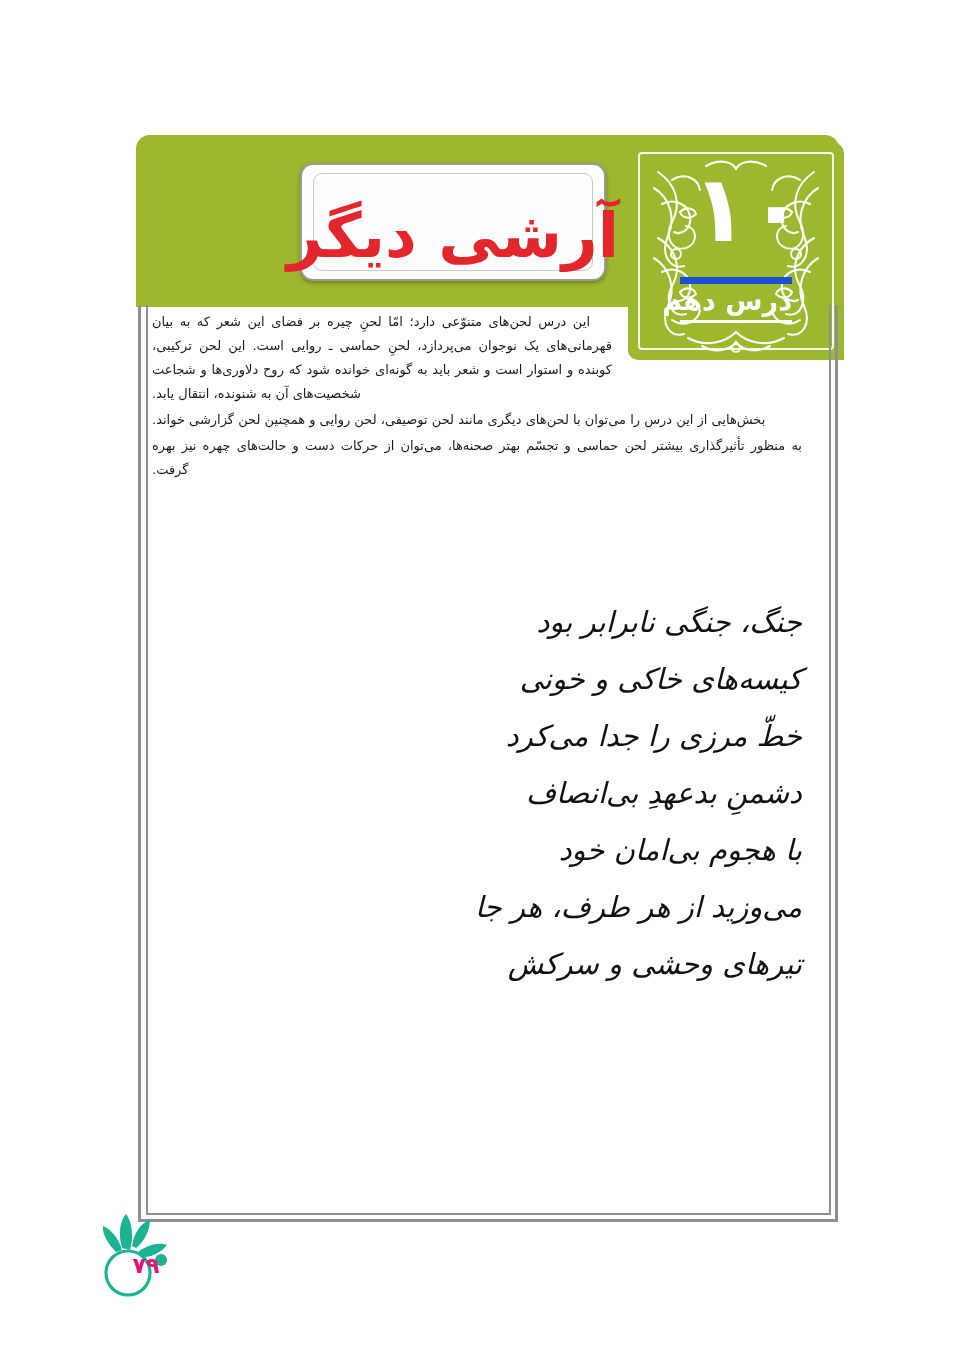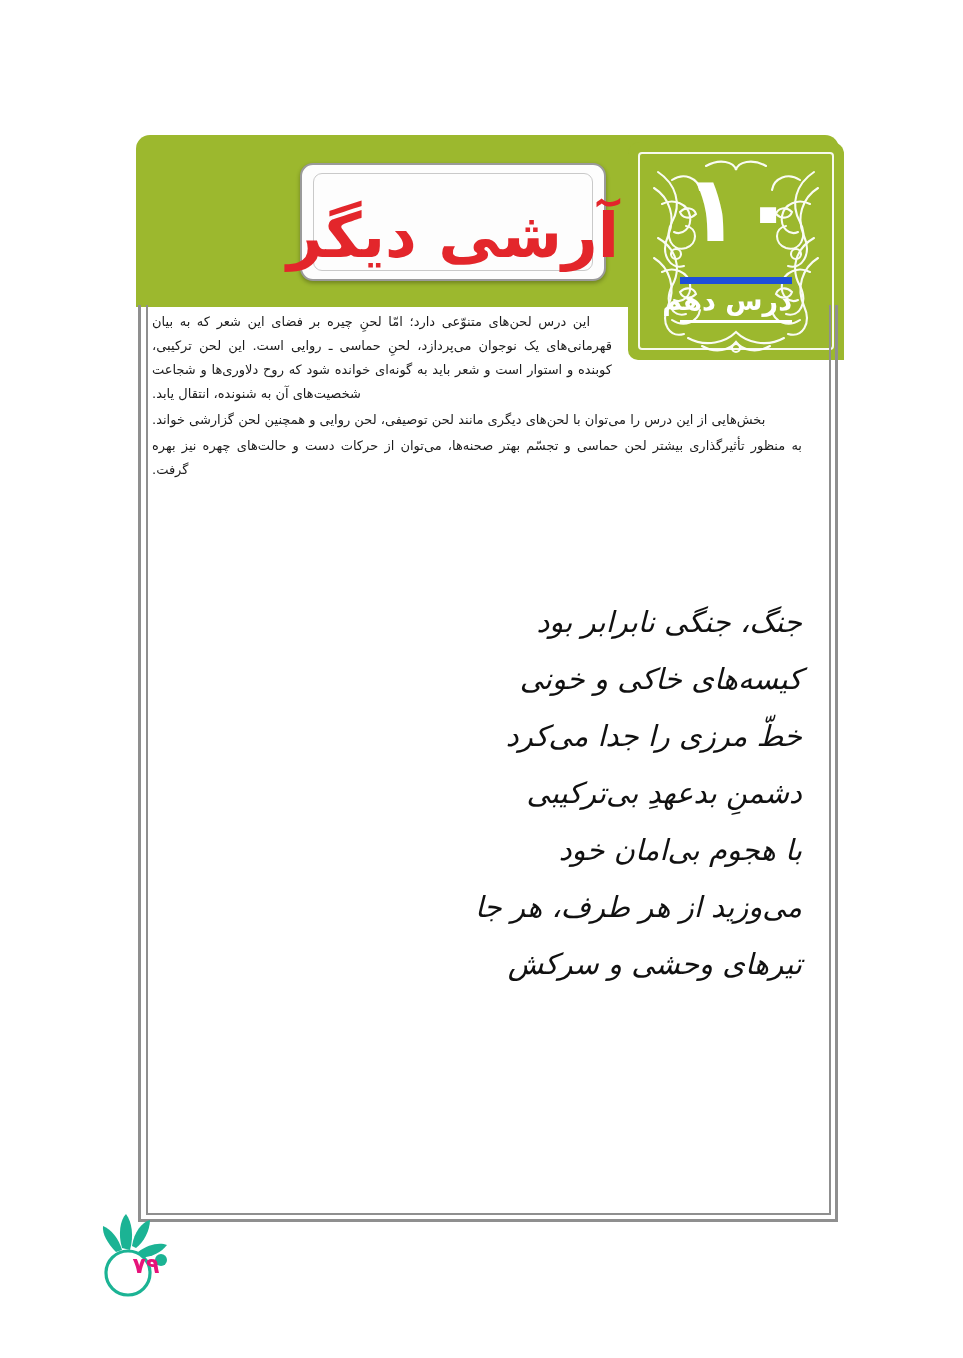--- a/index.html
+++ b/index.html
@@ -81,21 +81,21 @@
     border-radius: 4px;
   }
   .ornament-svg {
     position: absolute;
     left: 0; top: 0;
     width: 216px;
     height: 218px;
   }
   .lesson-number {
     position: absolute;
-    left: 4px;
+    left: 12px;
     top: 22px;
     width: 216px;
     text-align: center;
     font-family: "DejaVu Sans", "Liberation Sans", sans-serif;
     font-size: 92px;
     font-weight: bold;
     color: #ffffff;
     line-height: 1;
     direction: rtl;
   }
@@ -280,21 +280,21 @@
     <span>این درس لحن‌های متنوّعی دارد؛ امّا لحنِ چیره بر فضای این شعر که به بیان قهرمانی‌های یک نوجوان می‌پردازد، لحنِ حماسی ـ روایی است. این لحن ترکیبی، کوبنده و استوار است و شعر باید به گونه‌ای خوانده شود که روح دلاوری‌ها و شجاعت شخصیت‌های آن به شنونده، انتقال یابد.</span>
   </p>
   <p>بخش‌هایی از این درس را می‌توان با لحن‌های دیگری مانند لحن توصیفی، لحن روایی و همچنین لحن گزارشی خواند.</p>
   <p>به منظور تأثیرگذاری بیشتر لحن حماسی و تجسّم بهتر صحنه‌ها، می‌توان از حرکات دست و حالت‌های چهره نیز بهره گرفت.</p>
 </div>
 
 <div class="poem">
   <div class="verse">جنگ، جنگی نابرابر بود</div>
   <div class="verse">کیسه‌های خاکی و خونی</div>
   <div class="verse">خطّ مرزی را جدا می‌کرد</div>
-  <div class="verse">دشمنِ بدعهدِ بی‌ترکیبی</div>
+  <div class="verse">دشمنِ بدعهدِ بی‌انصاف</div>
   <div class="verse">با هجوم بی‌امان خود</div>
   <div class="verse">می‌وزید از هر طرف، هر جا</div>
   <div class="verse">تیرهای وحشی و سرکش</div>
 </div>
 
 <div class="page-badge">
   <svg width="104" height="104" viewBox="0 0 104 104" xmlns="http://www.w3.org/2000/svg" aria-hidden="true">
 
     <g fill="#1BB394">
       <path d="M34 36 C30 22 32 8 38 2 C44 10 46 24 42 38 Z"></path>

